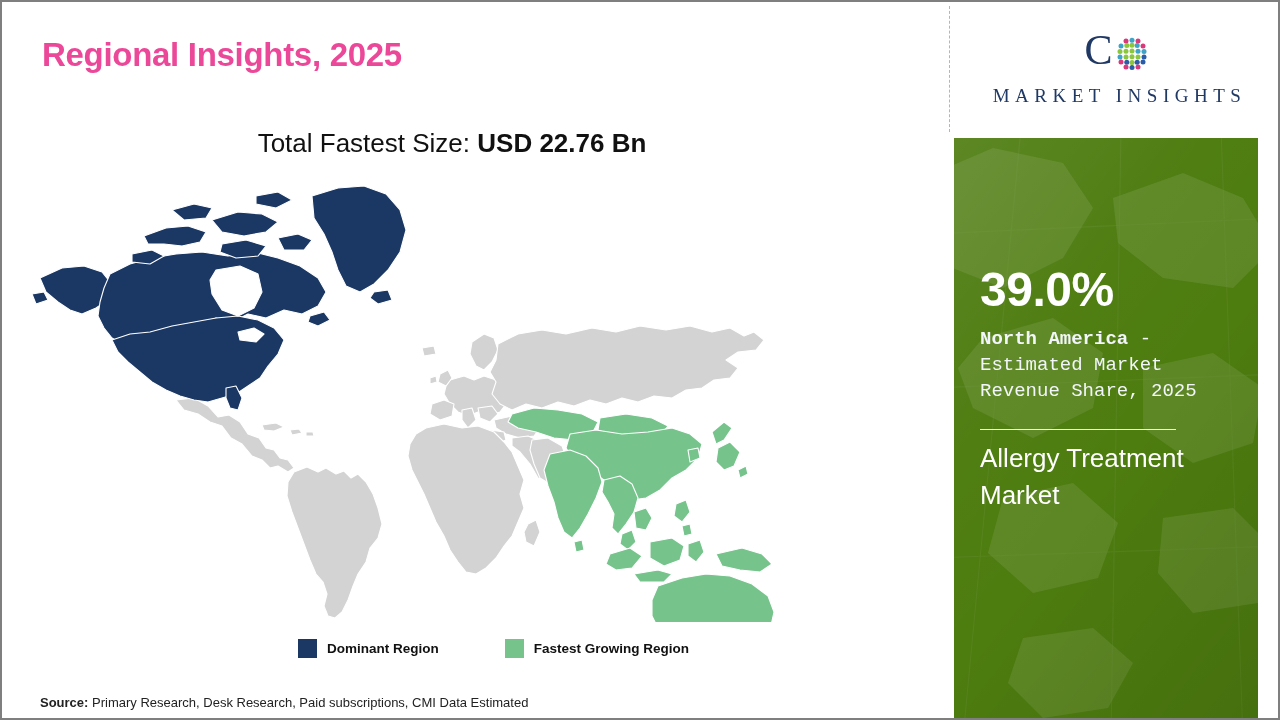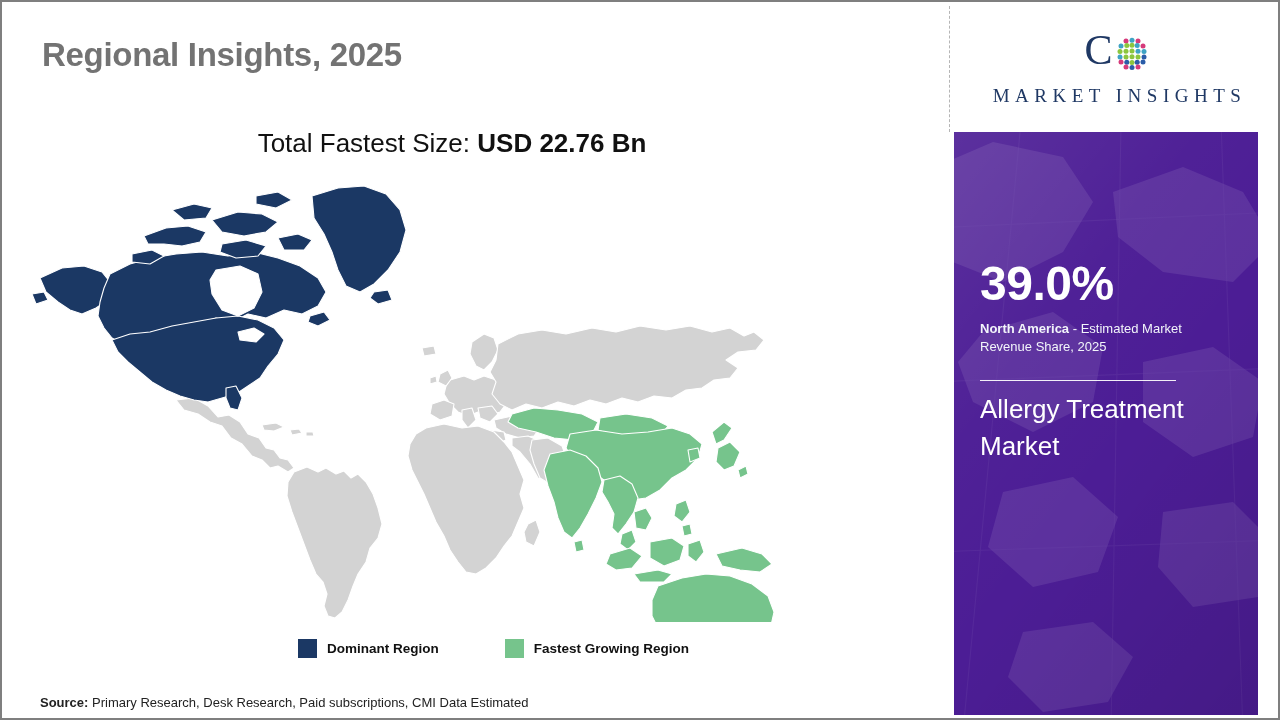--- a/index.html
+++ b/index.html
@@ -26,21 +26,21 @@
     left: 0; top: 0;
     width: 947px; height: 716px;
     background: #ffffff;
   }
 
   #page-title {
     position: absolute;
     left: 40px; top: 34px;
     font-size: 33px;
     font-weight: bold;
-    color: #737373;
+    color: #ec4899;
     letter-spacing: -0.3px;
     white-space: nowrap;
     text-align: right;
   }
 
   #market-size-line {
     position: absolute;
     left: 0; top: 126px;
     width: 900px;
     text-align: center;
@@ -137,23 +137,23 @@
     font-size: 19px;
     color: #1f3864;
     letter-spacing: 5.5px;
     margin-top: 14px;
     padding-left: 5px;
   }
 
   
   #right-panel {
     position: absolute;
-    left: 952px; top: 130px;
+    left: 952px; top: 136px;
     width: 304px; height: 583px;
-    background: #4c1d95;
+    background: #4d7c0f;
     overflow: hidden;
   }
   #right-panel-texture {
     position: absolute;
     inset: 0;
     opacity: 0.16;
   }
   #right-panel-texture svg { width: 100%; height: 100%; display: block; }
   #right-panel-sheen {
     position: absolute;
@@ -169,24 +169,25 @@
   #share-value {
     margin-top: 128px;
     font-size: 48px;
     font-weight: bold;
     color: #ffffff;
     line-height: 1;
     letter-spacing: -0.5px;
   }
   #share-caption {
     margin-top: 12px;
-    font-size: 13px;
+    font-size: 19px;
     color: #f2f5fa;
     line-height: 1.38;
     max-width: 272px;
+    font-family: Liberation Mono, monospace;
   }
   #share-region { font-weight: bold; }
   #share-desc { font-weight: normal; }
 
   #panel-rule {
     margin-top: 24px;
     width: 196px;
     height: 1px;
     background: #ffffff;
     opacity: 0.92;

